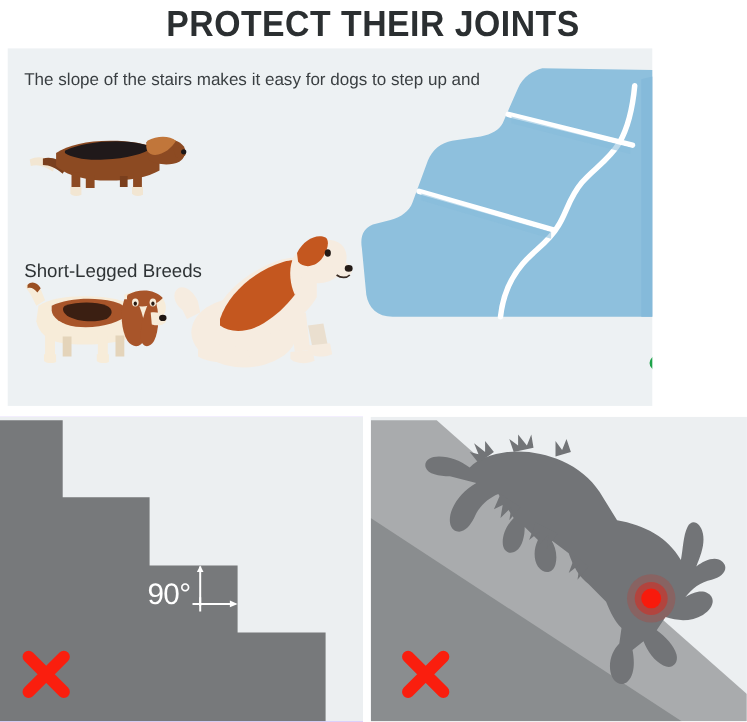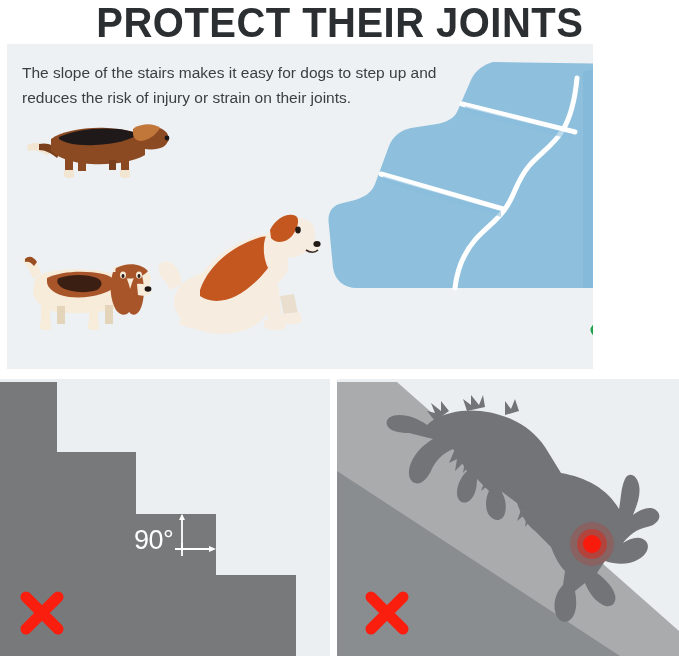--- a/index.html
+++ b/index.html
@@ -10,21 +10,21 @@
     overflow:hidden;
     position:relative;
   }
   #root{position:relative;width:679px;height:656px;}
 
   
   .title{
     position:absolute;left:0;top:0;width:679px;height:44px;
     display:flex;align-items:center;justify-content:center;
     color:#2b2f31;
-    font-size:43px;
+    font-size:33px;
     font-weight:bold;
     letter-spacing:0.5px;
     font-family:"Liberation Sans Narrow","Liberation Sans",sans-serif;
     transform-origin:center center;
     white-space:nowrap;
   }
   .title span{display:inline-block;transform:scaleX(0.93);}
 
   
   .panel-top{
@@ -91,21 +91,20 @@
 <div id="root">
 
   <div class="title">
     <span>PROTECT THEIR JOINTS</span>
   </div>
 
   <div class="panel-top">
 
     <div class="body-copy">
       <div>The slope of the stairs makes it easy for dogs to step up and</div>
-      <div>reduces the risk of injury or strain on their joints.</div>
     </div>
 
     <div class="art dachshund">
       <svg width="150" height="75" viewBox="0 0 150 75">
 
         <path d="M6 38 C 14 34, 22 36, 30 42 L 27 49 C 20 44, 13 42, 7 44 Z" fill="#f2e6d2"></path>
         <path d="M18 37 C 26 35, 33 38, 40 44 L 36 51 C 30 46, 24 43, 18 43 Z" fill="#7a3f1d"></path>
 
         <path d="M30 32 C 42 24, 62 20, 86 21 C 104 22, 116 25, 124 29 L 124 48
                  C 112 55, 92 58, 70 57 C 50 56, 36 50, 30 44 Z" fill="#8c4a22"></path>
@@ -251,20 +250,21 @@
         <path d="M58 122 L 176 157 L 176 163 L 58 128 Z" fill="#86bbdb" opacity="0.55"></path>
       </svg>
     </div>
 
     <div class="art check">
       <svg width="66" height="52" viewBox="0 0 66 52">
         <path d="M7 27 L 24 44 L 58 8" stroke="#1ea34a" stroke-width="13" fill="none" stroke-linecap="round" stroke-linejoin="round"></path>
       </svg>
     </div>
 
+    <div class="label lbl-short">Short-Legged Breeds</div>
 
   </div>
 
   <div class="panel-bl">
     <svg width="330" height="277" viewBox="0 0 330 277">
       <rect x="0" y="0" width="330" height="277" fill="#eceff1"></rect>
 
       <path d="M0 3
                L 57 3
                L 57 73

